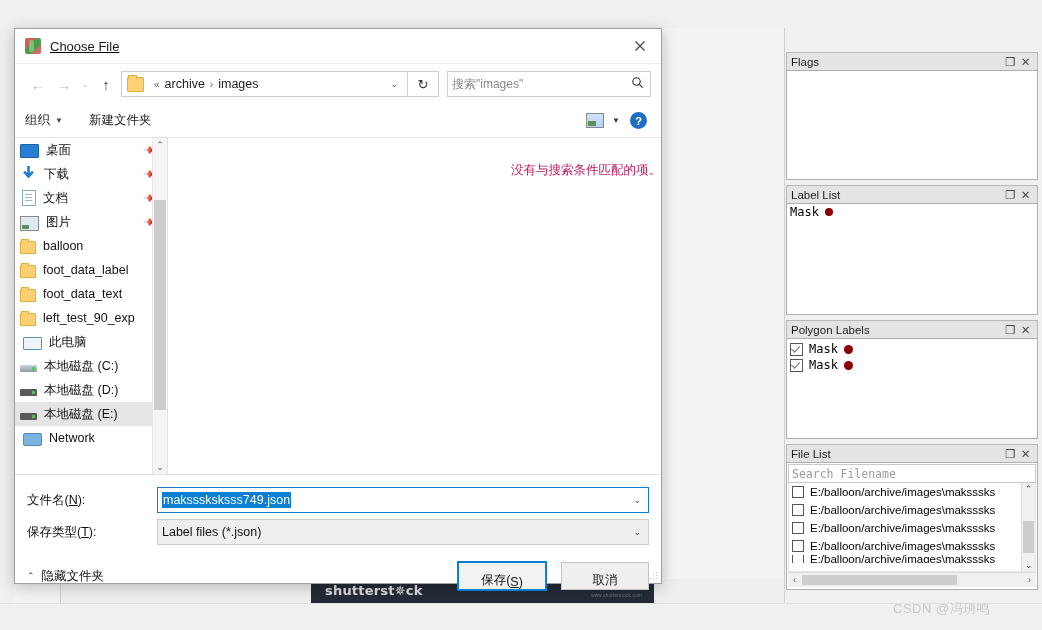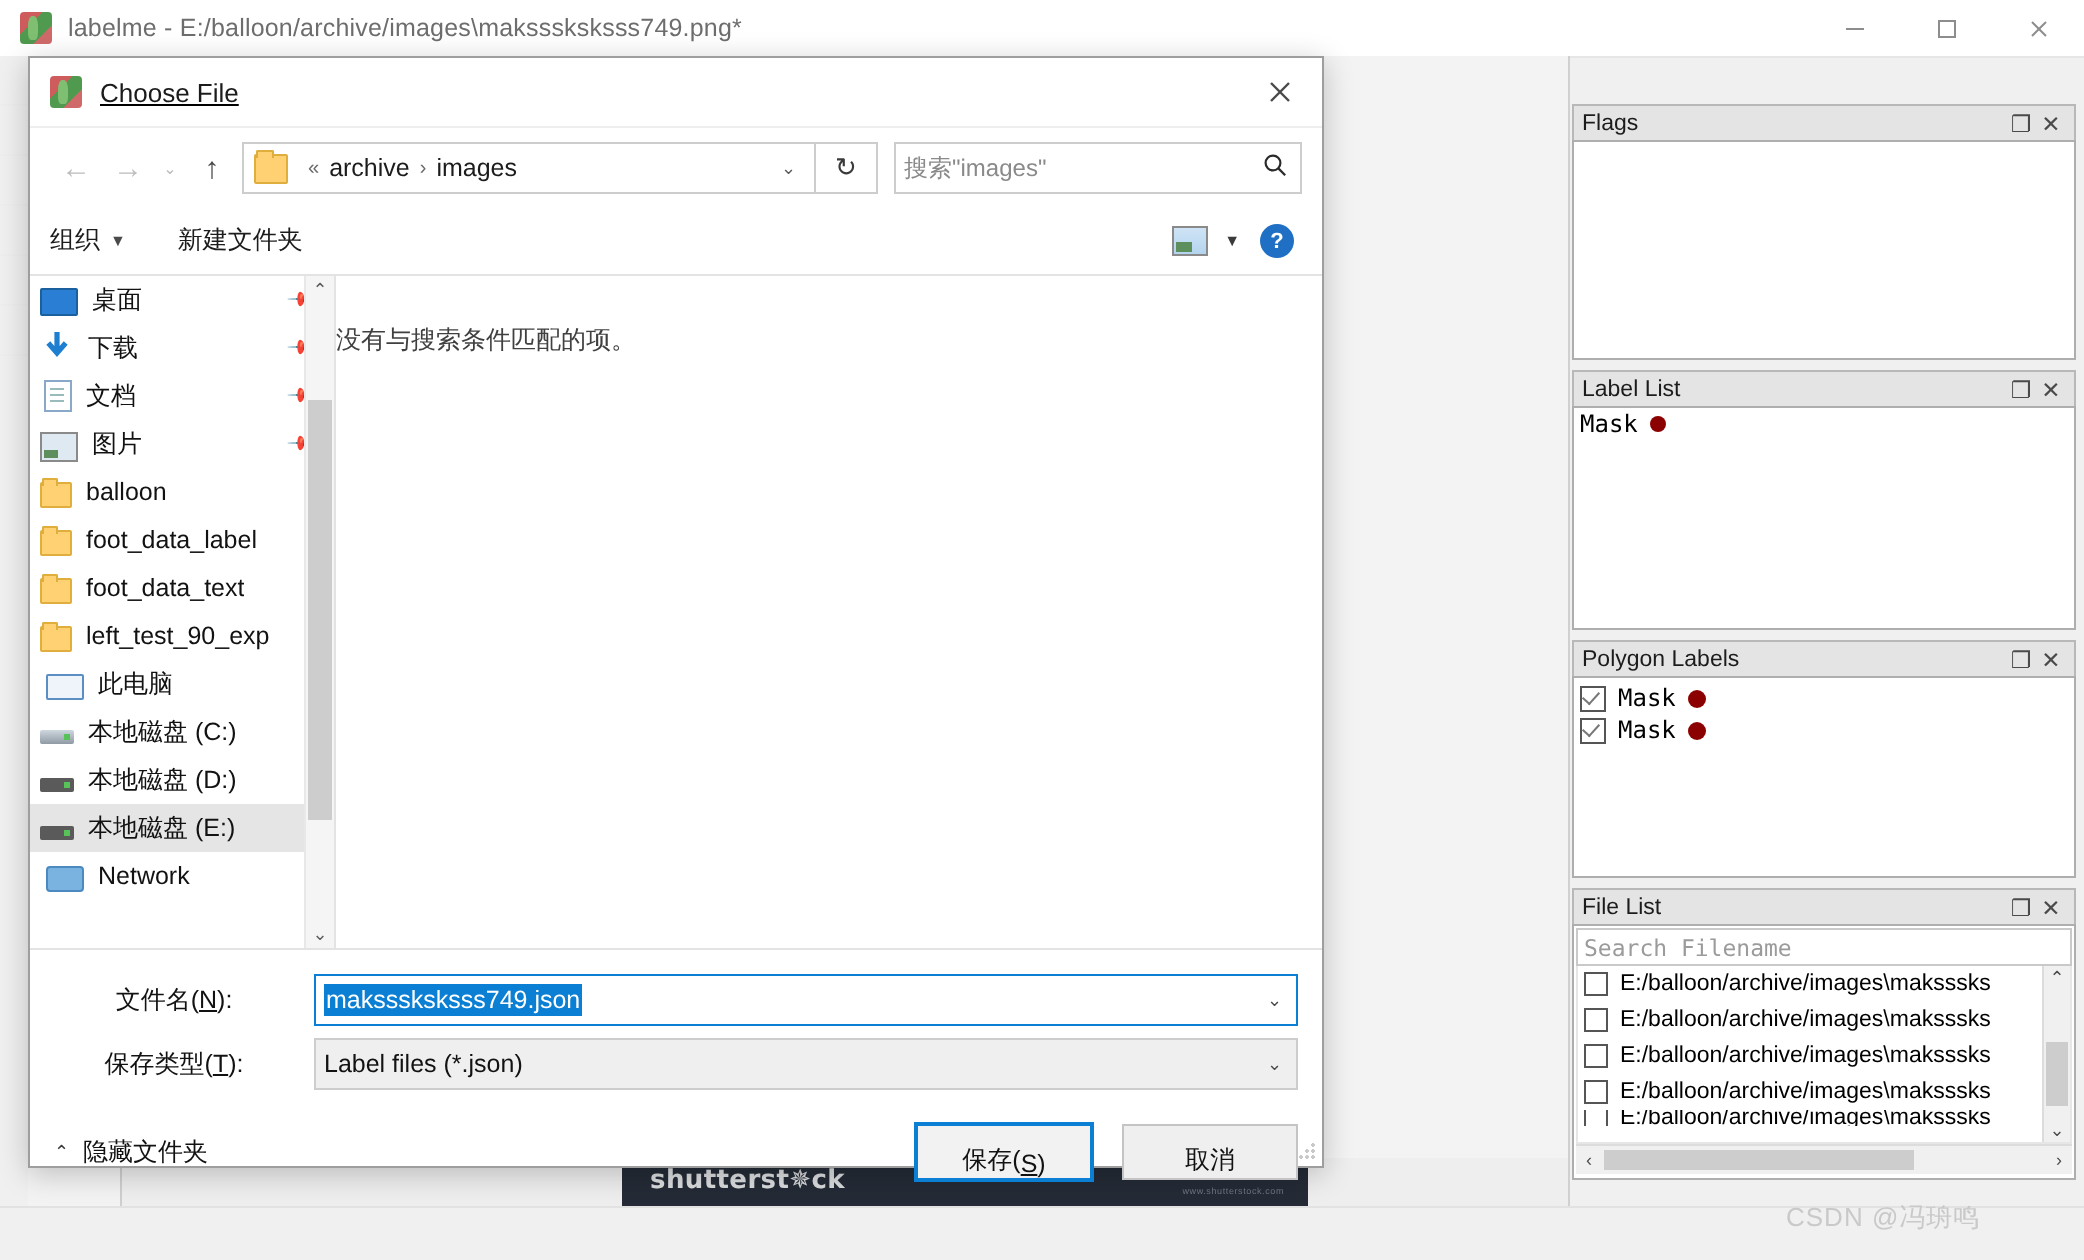--- a/index.html
+++ b/index.html
@@ -155,25 +155,25 @@
   .pin{margin-left:auto;margin-right:10px;color:#a9a9a9;font-size:10px;transform:rotate(45deg);}
   .tree-label{white-space:nowrap;overflow:hidden;}
   #nav-scroll{position:absolute;right:0;top:0;width:14px;height:100%;background:#f5f5f5;
     border-left:1px solid #e8e8e8;}
   #nav-scroll .arw{height:14px;display:flex;align-items:center;justify-content:center;
     color:#5a5a5a;font-size:9px;}
   #nav-scroll .arw.bot{position:absolute;bottom:0;left:0;right:0;}
   #nav-scroll .thumb{position:absolute;left:1px;top:62px;width:12px;height:210px;background:#cdcdcd;}
 
   #list-pane{flex:1;position:relative;background:#fff;}
-  #empty-msg{position:absolute;left:0;right:0;top:24px;text-align:left;font-size:12.5px;color:#404040;}
+  #empty-msg{position:absolute;left:0;right:0;top:24px;text-align:right;font-size:12.5px;color:#be185d;}
 
   #form-area{padding:12px 0 0 0;}
   .form-row{display:flex;align-items:center;height:26px;margin-bottom:6px;padding:0 12px;}
-  .form-label{width:120px;text-align:center;padding-right:10px;font-size:12.5px;color:#121212;}
+  .form-label{width:120px;text-align:left;padding-right:10px;font-size:12.5px;color:#121212;}
   .form-label u{text-decoration:underline;}
   .combo{flex:1;height:24px;display:flex;align-items:center;padding:0 4px;font-size:12.5px;text-align:right;}
   #fname-combo{border:1px solid #0a7fd4;background:#fff;}
   #fname-val{background:#0a7fd4;color:#fff;padding:1px 1px;}
   #ftype-combo{border:1px solid #cdcdcd;background:#efefef;color:#121212;}
   .combo-caret{margin-left:auto;color:#4a4a4a;font-size:9px;padding-right:3px;}
 
   #dlg-footer{display:flex;align-items:center;padding:0 12px;height:50px;}
   #hide-folders{display:flex;align-items:center;font-size:12.5px;color:#121212;gap:7px;}
   #hide-folders .up{font-size:9px;color:#3a3a3a;}
@@ -191,42 +191,20 @@
       radial-gradient(#8a8a8a 45%,transparent 46%),
       radial-gradient(#8a8a8a 45%,transparent 46%);
     background-size:3px 3px;background-repeat:no-repeat;
     background-position:6px 0,3px 3px,6px 3px,0 6px,3px 6px,6px 6px;}
 </style>
 </head>
 <body>
 
 <div id="app-window">
 
-  <div id="titlebar">
-    <div id="title-icon"></div>
-    <div id="title-text">labelme - E:/balloon/archive/images\maksssksksss749.png*</div>
-    <div class="win-btns">
-      <div class="win-btn">
-        <svg width="13" height="13" viewBox="0 0 13 13">
-            <line x1="2" y1="6.5" x2="11" y2="6.5" stroke="#8d8d8d" stroke-width="1"></line>
-          </svg>
-      </div>
-      <div class="win-btn">
-        <svg width="13" height="13" viewBox="0 0 13 13">
-            <rect x="2.5" y="2.5" width="8" height="8" fill="none" stroke="#8d8d8d" stroke-width="1"></rect>
-          </svg>
-      </div>
-      <div class="win-btn">
-        <svg width="13" height="13" viewBox="0 0 13 13">
-            <line x1="3" y1="3" x2="10" y2="10" stroke="#8d8d8d" stroke-width="1"></line>
-            <line x1="10" y1="3" x2="3" y2="10" stroke="#8d8d8d" stroke-width="1"></line>
-          </svg>
-      </div>
-    </div>
-  </div>
 
   <div id="left-toolbar">
     <div class="tb-item"></div>
     <div class="tb-item"></div>
     <div class="tb-item"></div>
     <div class="tb-item"></div>
     <div class="tb-item"></div>
     <div class="tb-item"></div>
   </div>
 

